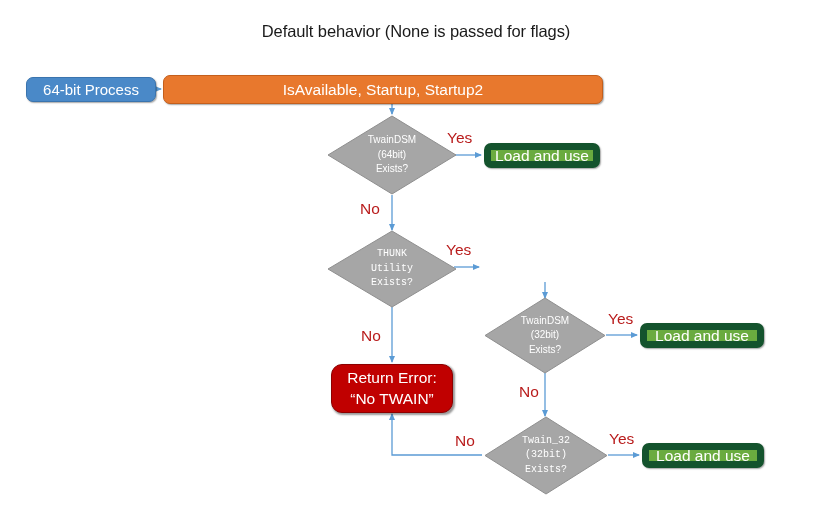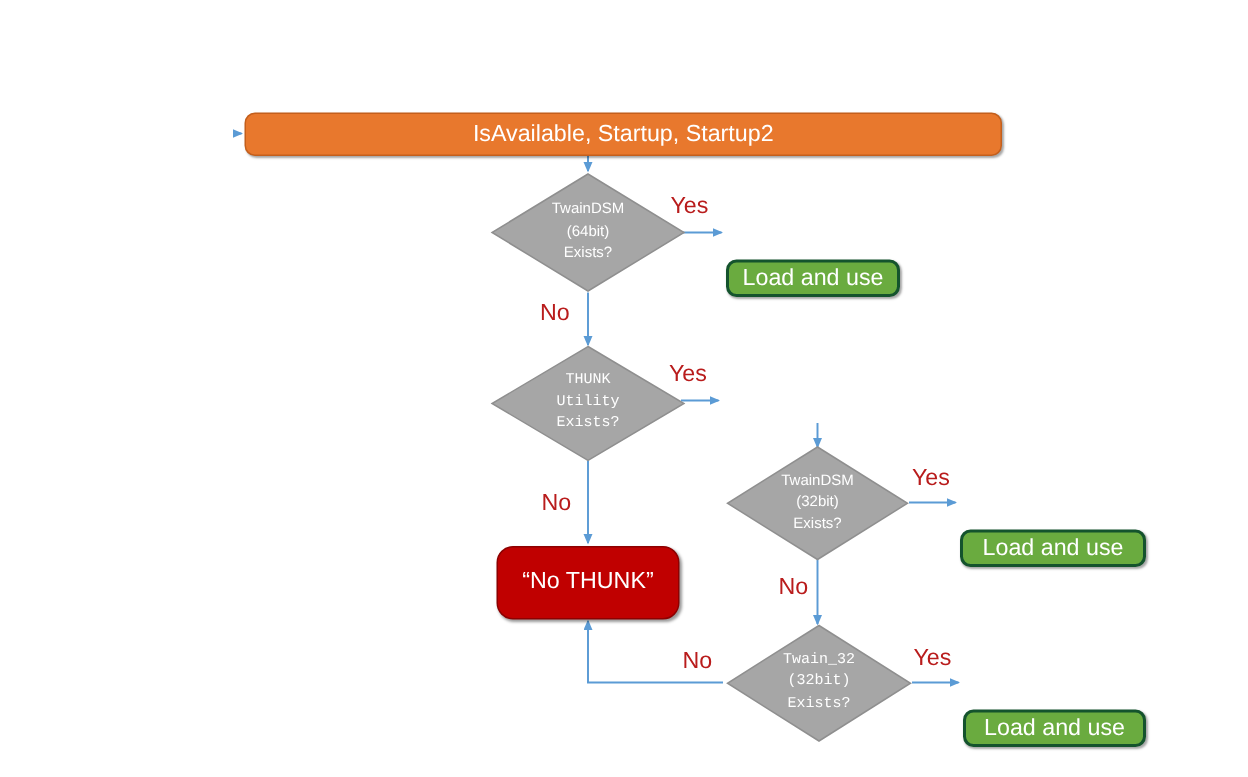--- a/index.html
+++ b/index.html
@@ -64,24 +64,23 @@
 
   .box-orange {
     background: #e8782d;
     border: 1px solid #c45f1c;
     box-shadow: 1px 1px 1.5px rgba(0,0,0,0.35);
     font-size: 15.5px;
   }
 
   .box-green {
     background: #6aab3f;
-    border: 2px solid #14532d;
-    box-shadow: 1px 1px 1.5px rgba(0,0,0,0.35);
-    font-size: 15.5px;
-    margin-top: 30px;
+    border: 7px solid #14532d;
+    box-shadow: 1px 1px 1.5px rgba(0,0,0,0.35);
+    font-size: 15.5px;
   }
 
   .box-yellow {
     background: #ffb900;
     border: 1px solid #d99d00;
     box-shadow: 1px 1px 1.5px rgba(0,0,0,0.35);
     font-size: 16px;
   }
 
   .box-red {
@@ -162,33 +161,36 @@
       <line x1="606" y1="335" x2="637" y2="335"></line>
 
       <line x1="545" y1="373" x2="545" y2="416"></line>
 
       <line x1="608" y1="455" x2="639" y2="455"></line>
 
       <path d="M 482 455 L 392 455 L 392 414"></path>
     </g>
   </svg>
 
-
-
-  <div class="box box-orange" style="left:163px; top:75px; width:505px; height:29px;">IsAvailable, Startup, Startup2</div>
+  <div class="title">Default behavior (None is passed for flags)</div>
+
+  <div class="box box-blue" style="left:26px; top:77px; width:130px; height:25px;">64-bit Process</div>
+
+  <div class="box box-orange" style="left:163px; top:75px; width:440px; height:29px;">IsAvailable, Startup, Startup2</div>
 
   <div class="box box-green" style="left:484px; top:143px; width:116px; height:25px;">Load and use</div>
 
 
   <div class="box box-green" style="left:640px; top:323px; width:124px; height:25px;">Load and use</div>
 
   <div class="box box-green" style="left:642px; top:443px; width:122px; height:25px;">Load and use</div>
 
   <div class="box box-red" style="left:331px; top:364px; width:122px; height:49px;">
-    <span>“No THUNK”</span>
+    <span>Return Error:</span>
+    <span>“No TWAIN”</span>
   </div>
 
   <div class="diamond-wrap" style="left:327px; top:115px; width:130px; height:80px;">
     <svg class="diamond-shape" viewBox="0 0 130 80" preserveAspectRatio="none">
       <polygon points="65,1 129,40 65,79 1,40" fill="#a6a6a6" stroke="#8f8f8f" stroke-width="1"></polygon>
     </svg>
     <div class="diamond-label">
       <span>TwainDSM</span>
       <span>(64bit)</span>
       <span>Exists?</span>

